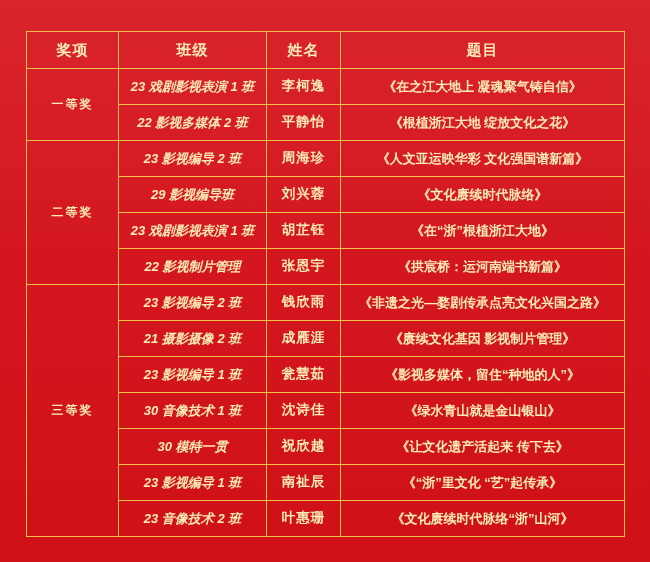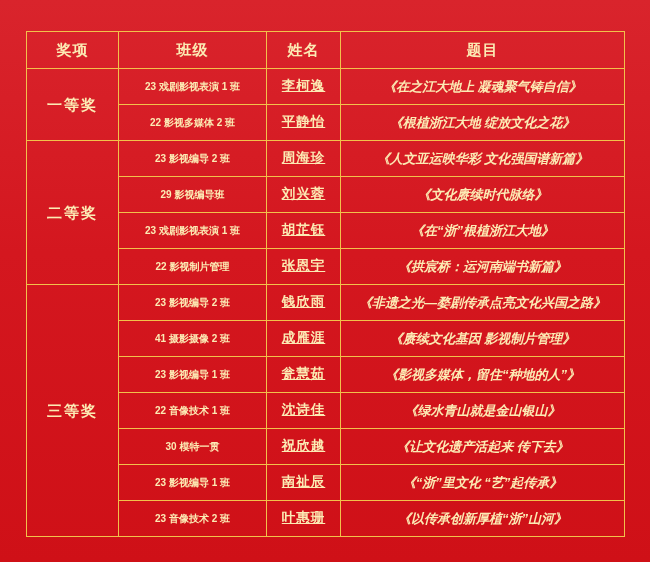--- a/index.html
+++ b/index.html
@@ -51,35 +51,34 @@
   tbody td {
     height: 35px;
     font-size: 13.5px;
   }
   .col-award { width: 92px; }
   .col-class { width: 148px; }
   .col-name  { width: 74px; }
   .col-title { width: 284px; }
 
   td.award-cell {
-    font-size: 15px;
+    font-size: 12px;
     letter-spacing: 2px;
     color: #ffe9a8;
   }
   td.title-cell {
     font-size: 13px;
     padding: 0 4px;
-    font-style: italic;
   }
   td.name-cell {
     letter-spacing: 1px;
-    text-decoration: underline;
   }
   td.class-cell {
-    font-size: 10px;
+    font-size: 13px;
+    font-style: italic;
   }
 </style>
 </head>
 <body>
 
 <div class="page">
   <div class="table-wrap">
     <table class="award-table">
       <colgroup>
         <col class="col-award">
@@ -131,45 +130,45 @@
           <td class="title-cell">《拱宸桥：运河南端书新篇》</td>
         </tr>
 
         <tr>
           <td class="award-cell" rowspan="7">三等奖</td>
           <td class="class-cell">23 影视编导 2 班</td>
           <td class="name-cell">钱欣雨</td>
           <td class="title-cell">《非遗之光—婺剧传承点亮文化兴国之路》</td>
         </tr>
         <tr>
-          <td class="class-cell">41 摄影摄像 2 班</td>
+          <td class="class-cell">21 摄影摄像 2 班</td>
           <td class="name-cell">成雁涯</td>
           <td class="title-cell">《赓续文化基因  影视制片管理》</td>
         </tr>
         <tr>
           <td class="class-cell">23 影视编导 1 班</td>
           <td class="name-cell">瓮慧茹</td>
           <td class="title-cell">《影视多媒体，留住“种地的人”》</td>
         </tr>
         <tr>
-          <td class="class-cell">22 音像技术 1 班</td>
+          <td class="class-cell">30 音像技术 1 班</td>
           <td class="name-cell">沈诗佳</td>
           <td class="title-cell">《绿水青山就是金山银山》</td>
         </tr>
         <tr>
           <td class="class-cell">30 模特一贯</td>
           <td class="name-cell">祝欣越</td>
           <td class="title-cell">《让文化遗产活起来 传下去》</td>
         </tr>
         <tr>
           <td class="class-cell">23 影视编导 1 班</td>
           <td class="name-cell">南祉辰</td>
           <td class="title-cell">《“浙”里文化 “艺”起传承》</td>
         </tr>
         <tr>
           <td class="class-cell">23 音像技术 2 班</td>
           <td class="name-cell">叶惠珊</td>
-          <td class="title-cell">《以传承创新厚植“浙”山河》</td>
+          <td class="title-cell">《文化赓续时代脉络“浙”山河》</td>
         </tr>
       </tbody>
     </table>
   </div>
 </div>
 
 </body></html>

